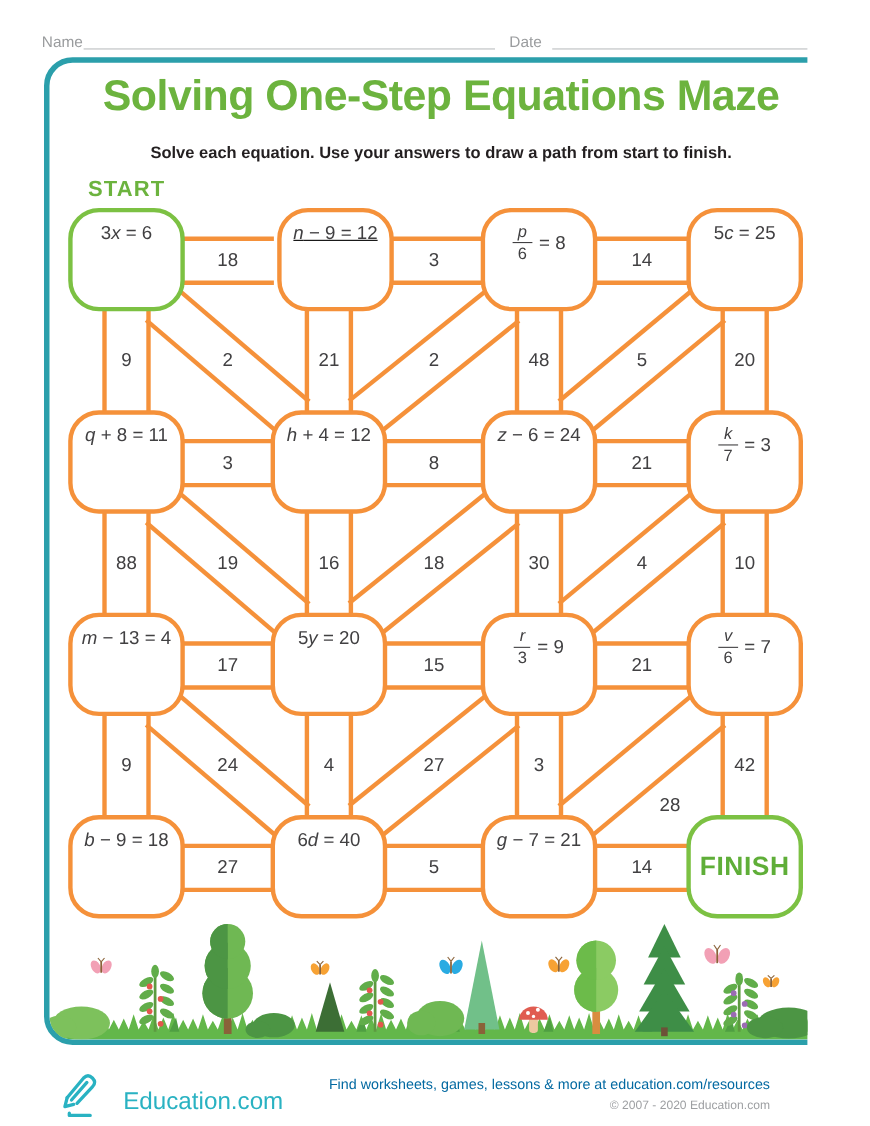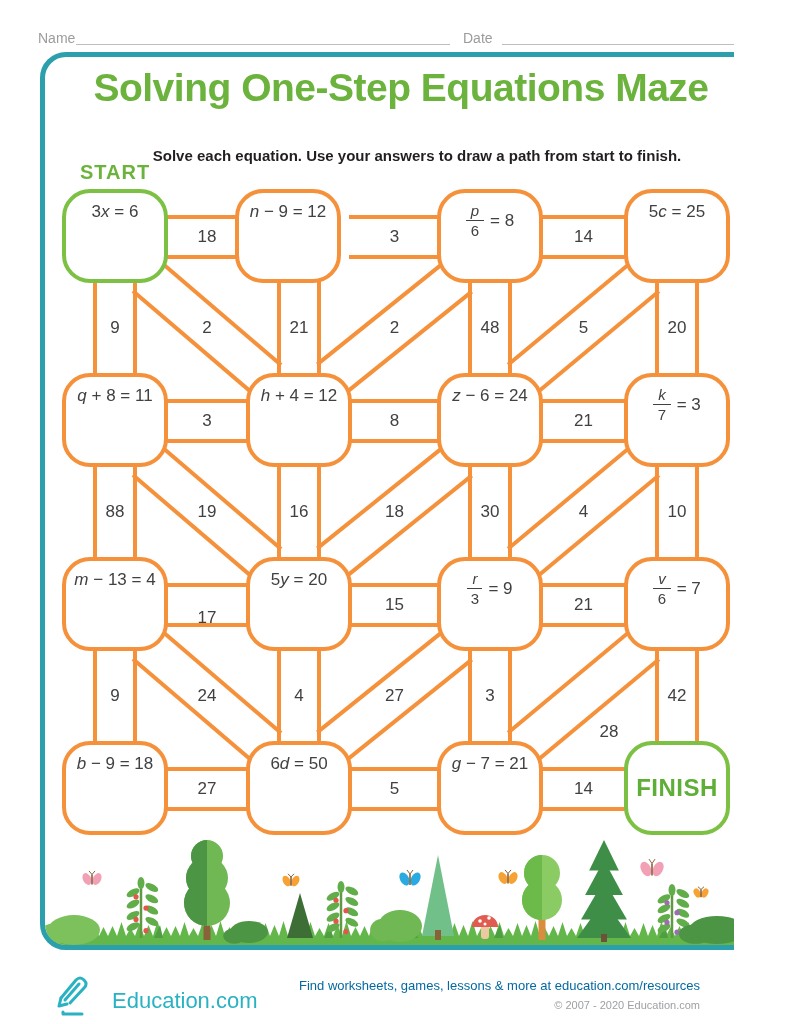--- a/index.html
+++ b/index.html
@@ -9,21 +9,21 @@
   
   .hdr-label{position:absolute;font-size:14px;color:#9a9c9e;}
   .hdr-line{position:absolute;border-top:1.5px solid #bcbec0;height:0;}
 
   
   .card{position:absolute;left:40px;top:52px;width:722px;height:898px;box-sizing:border-box;
         border:5px solid #2b9fab;border-radius:26px;background:#fff;overflow:hidden;}
 
   .title{position:absolute;left:40px;top:66px;width:722px;margin:0;text-align:center;
          font-size:39px;font-weight:bold;letter-spacing:-0.5px;color:#6cb33e;}
-  .subtitle{position:absolute;left:40px;top:131px;width:722px;margin:16px;text-align:center;
+  .subtitle{position:absolute;left:40px;top:131px;width:722px;margin:0;text-align:center;
          font-size:15px;font-weight:bold;color:#231f20;}
   .start-label{position:absolute;left:80px;top:161px;font-size:20px;font-weight:bold;
          letter-spacing:1px;color:#6cb33e;text-align:right;}
 
   .maze-svg{position:absolute;left:0;top:0;width:791px;height:1024px;pointer-events:none;}
 
   .edge-answer{position:absolute;transform:translate(-50%,-50%);font-size:17px;color:#414042;}
 
   .eq-box{position:absolute;width:106px;height:94px;box-sizing:border-box;background:#fff;
           border:4.5px solid #f5913a;border-radius:28px;display:flex;justify-content:center;
@@ -255,21 +255,21 @@
       <line x1="658.9405286135598" y1="659.2594529990115" x2="533.640070376018" y2="763.4916925948426" stroke="#f5913a" stroke-width="4"></line>
       <line x1="633.359929623982" y1="628.5083074051574" x2="508.0594713864403" y2="732.7405470009885" stroke="#f5913a" stroke-width="4"></line>
     </svg>
   <div id="maze-layer">
       <div class="edge-answer" style="left: 207px; top: 237px;">18</div>
       <div class="edge-answer" style="left: 394.5px; top: 237px;">3</div>
       <div class="edge-answer" style="left: 583.5px; top: 237px;">14</div>
       <div class="edge-answer" style="left: 207px; top: 421px;">3</div>
       <div class="edge-answer" style="left: 394.5px; top: 421px;">8</div>
       <div class="edge-answer" style="left: 583.5px; top: 421px;">21</div>
-      <div class="edge-answer" style="left: 207px; top: 618px;">17</div>
+      <div class="edge-answer" style="left: 207px; top: 605px;">17</div>
       <div class="edge-answer" style="left: 394.5px; top: 605px;">15</div>
       <div class="edge-answer" style="left: 583.5px; top: 605px;">21</div>
       <div class="edge-answer" style="left: 207px; top: 789px;">27</div>
       <div class="edge-answer" style="left: 394.5px; top: 789px;">5</div>
       <div class="edge-answer" style="left: 583.5px; top: 789px;">14</div>
       <div class="edge-answer" style="left: 115px; top: 328px;">9</div>
       <div class="edge-answer" style="left: 299px; top: 328px;">21</div>
       <div class="edge-answer" style="left: 490px; top: 328px;">48</div>
       <div class="edge-answer" style="left: 677px; top: 328px;">20</div>
       <div class="edge-answer" style="left: 115px; top: 512px;">88</div>
@@ -285,21 +285,21 @@
       <div class="edge-answer" style="left: 583.5px; top: 328px;">5</div>
       <div class="edge-answer" style="left: 207px; top: 512px;">19</div>
       <div class="edge-answer" style="left: 394.5px; top: 512px;">18</div>
       <div class="edge-answer" style="left: 583.5px; top: 512px;">4</div>
       <div class="edge-answer" style="left: 207px; top: 696px;">24</div>
       <div class="edge-answer" style="left: 394.5px; top: 696px;">27</div>
       <div class="edge-answer" style="left: 609px; top: 696px; margin-top: 36px;">28</div>
       <div class="eq-box start" style="left: 62px; top: 189px;">
         <div class="eq"><span>3</span><span class="var">x</span><span> = 6</span></div>
       </div>
-      <div class="eq-box" style="left: 235px; top: 189px;">
+      <div class="eq-box" style="left: 252px; top: 189px; text-decoration: underline;">
         <div class="eq"><span class="var">n</span><span> − 9 = 12</span></div>
       </div>
       <div class="eq-box" style="left: 437px; top: 189px;">
         <div class="frac-wrap eq">
           <span class="frac">
             <span class="num">p</span>
             <span class="den">6</span>
           </span>
           <span>= 8</span>
         </div>
@@ -346,21 +346,21 @@
             <span class="num">v</span>
             <span class="den">6</span>
           </span>
           <span>= 7</span>
         </div>
       </div>
       <div class="eq-box" style="left: 62px; top: 741px;">
         <div class="eq"><span class="var">b</span><span> − 9 = 18</span></div>
       </div>
       <div class="eq-box" style="left: 246px; top: 741px;">
-        <div class="eq"><span>6</span><span class="var">d</span><span> = 50</span></div>
+        <div class="eq"><span>6</span><span class="var">d</span><span> = 40</span></div>
       </div>
       <div class="eq-box" style="left: 437px; top: 741px;">
         <div class="eq"><span class="var">g</span><span> − 7 = 21</span></div>
       </div>
       <div class="eq-box finish" style="left: 624px; top: 741px;">
         <span class="finish-text">FINISH</span>
       </div>
     </div>
 
   <div class="footer-brand">

